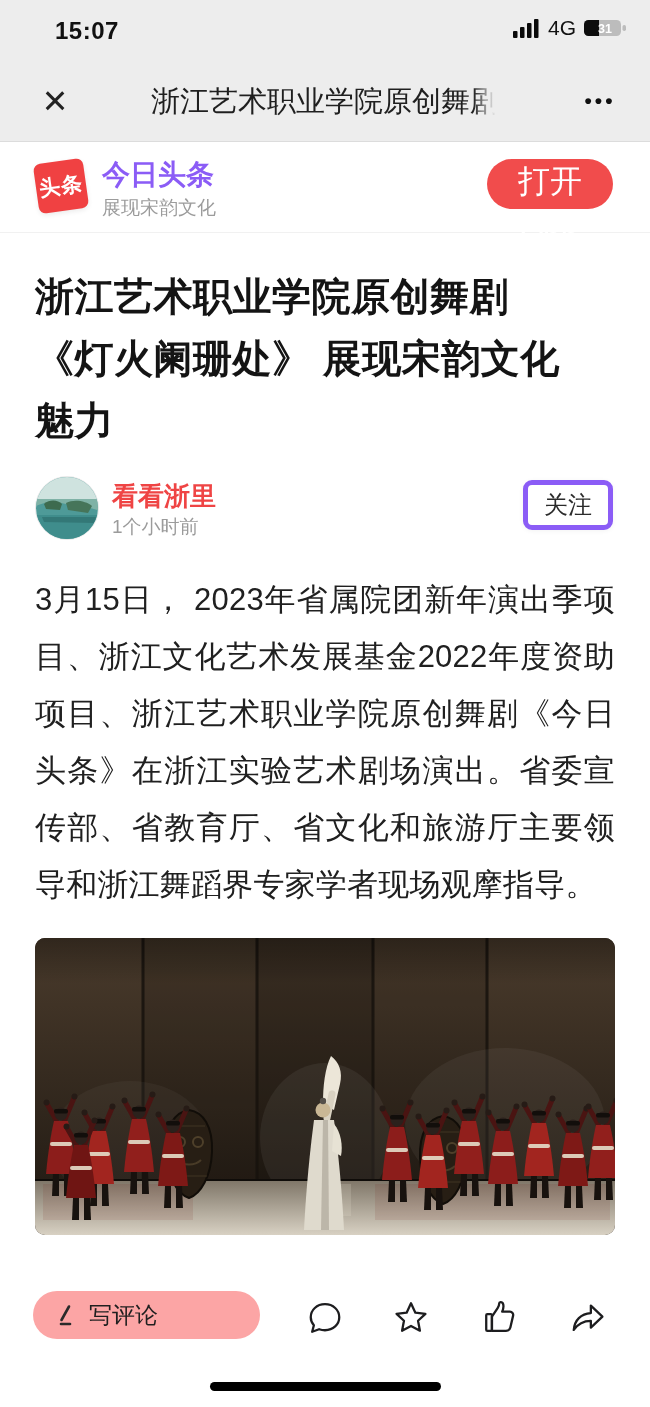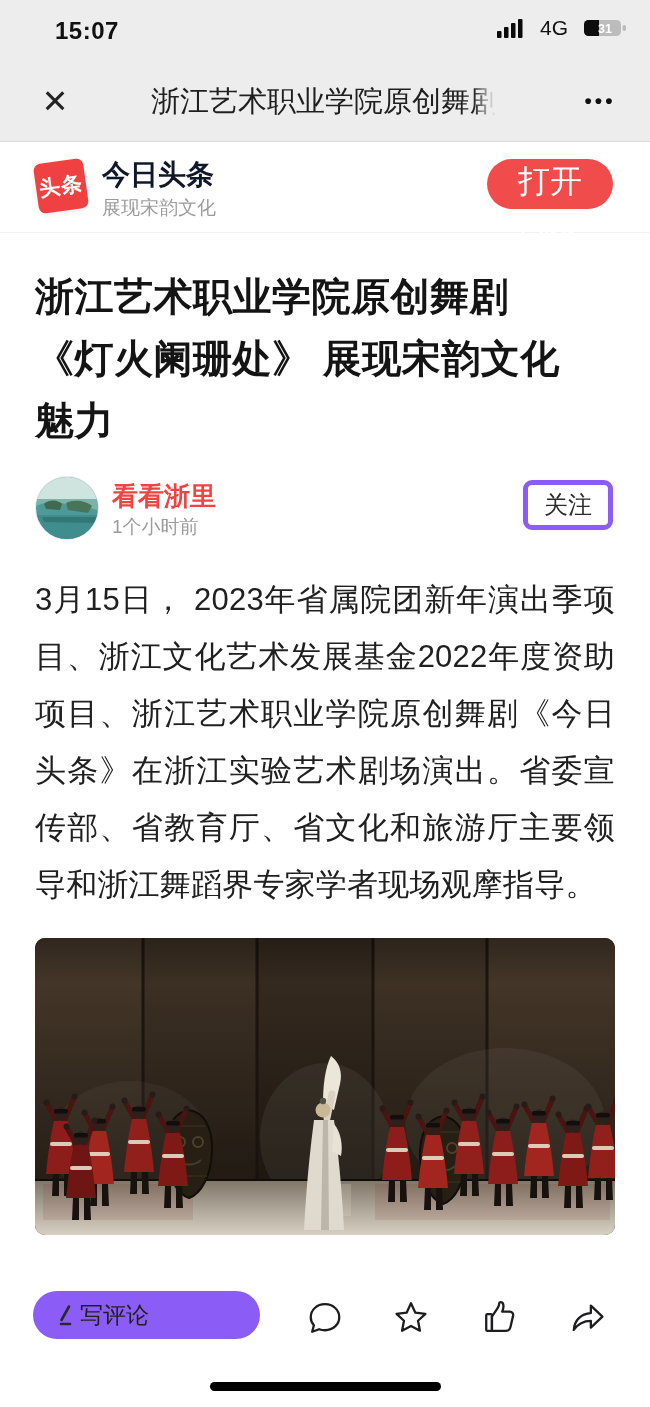--- a/index.html
+++ b/index.html
@@ -3,58 +3,58 @@
 <meta charset="utf-8">
 <style>
   html,body{margin:0;padding:0;background:#fff;}
   #phone{position:relative;width:650px;height:1407px;background:#ffffff;overflow:hidden;
          font-family:"Liberation Sans","DejaVu Sans",sans-serif;color:#1a1a1a;}
 
   
   .chrome{position:absolute;top:0;left:0;width:650px;height:142px;background:#ededed;border-bottom:1px solid #dcdcdc;box-sizing:border-box;}
   .statusbar{position:absolute;top:0;left:0;width:650px;height:62px;}
   .time{position:absolute;left:55px;top:17px;font-size:24px;font-weight:bold;letter-spacing:.5px;color:#111;}
-  .status-right{position:absolute;right:22px;top:16px;display:flex;align-items:center;gap:16px;}
+  .status-right{position:absolute;right:22px;top:16px;display:flex;align-items:center;gap:8px;}
   .net{font-size:21px;color:#111;}
   .navbar{position:absolute;top:62px;left:0;width:650px;height:79px;}
   .nav-close{position:absolute;left:32px;top:14px;width:46px;height:50px;font-size:42px;font-weight:300;color:#222;
              line-height:46px;text-align:center;background:none;border:none;padding:0;}
   .nav-title-wrap{position:absolute;left:0;right:0;top:0;height:79px;display:flex;justify-content:center;align-items:center;pointer-events:none;}
   .nav-title{position:relative;font-size:29px;color:#1f1f1f;white-space:nowrap;}
   .nav-title .fade{position:absolute;right:-4px;top:-4px;bottom:-4px;width:30px;
                    background:linear-gradient(90deg,rgba(237,237,237,0),#ededed 75%);}
   .nav-more{position:absolute;right:22px;top:14px;width:56px;height:50px;font-size:21px;font-weight:bold;letter-spacing:3px;
             color:#111;line-height:50px;text-align:center;background:none;border:none;padding:0;}
 
   
   .tt{position:absolute;top:142px;left:0;width:650px;height:91px;background:#fff;border-bottom:1px solid #f1f1f1;box-sizing:border-box;}
   .tt-logo{position:absolute;left:36px;top:19px;width:50px;height:50px;background:#f04142;border-radius:7px;
            transform:rotate(-8deg);display:flex;align-items:center;justify-content:center;
            color:#fff;font-weight:bold;font-size:21px;letter-spacing:1px;box-shadow:0 2px 5px rgba(0,0,0,.08);}
-  .tt-name{position:absolute;left:102px;top:14px;font-size:28px;font-weight:bold;color:#0f172a;}
+  .tt-name{position:absolute;left:102px;top:14px;font-size:28px;font-weight:bold;color:#8b5cf6;}
   .tt-slogan{position:absolute;left:102px;top:53px;font-size:19px;color:#9c9c9c;}
   .tt-open{position:absolute;right:37px;top:17px;width:126px;height:50px;border:none;border-radius:25px;
            background:#f14c4c;color:#fff;font-size:32px;font-family:inherit;}
 
   
   .article{position:absolute;top:233px;left:0;width:650px;padding:0 35px;box-sizing:border-box;background:#fff;}
   .a-title{margin-top:33px;font-size:39px;font-weight:bold;line-height:62px;color:#141414;letter-spacing:.5px;}
   .author{position:relative;margin-top:24px;height:64px;}
   .avatar{position:absolute;left:0;top:0;width:64px;height:64px;border-radius:50%;overflow:hidden;border:1px solid #e8e8e8;box-sizing:border-box;}
   .author-name{position:absolute;left:77px;top:3px;font-size:26px;font-weight:bold;color:#ef4444;}
   .author-time{position:absolute;left:77px;top:38px;font-size:19px;color:#9b9b9b;}
   .follow{position:absolute;right:2px;top:4px;width:90px;height:50px;background:#fff;border:5px solid #8b5cf6;border-radius:9px;
           font-size:24px;color:#2b2b2b;font-family:inherit;box-shadow:0 1px 5px rgba(0,0,0,.05);}
   .a-body{margin-top:31px;font-size:31px;line-height:57px;color:#202020;text-align:justify;letter-spacing:.2px;}
   .a-figure{margin:25px 0 0 0;width:580px;height:297px;border-radius:10px;overflow:hidden;background:#32281f;}
 
   
   .bottombar{position:absolute;top:1280px;left:0;width:650px;height:76px;background:#fff;}
-  .comment-pill{position:absolute;left:33px;top:11px;width:227px;height:48px;border-radius:24px;background:#8b5cf6;
-                border:none;display:flex;align-items:center;padding:0 0 0 20px;box-sizing:border-box;gap:1px;font-family:inherit;}
+  .comment-pill{position:absolute;left:33px;top:11px;width:227px;height:48px;border-radius:24px;background:#fca5a5;
+                border:none;display:flex;align-items:center;padding:0 0 0 20px;box-sizing:border-box;gap:10px;font-family:inherit;}
   .comment-pill span{font-size:23px;color:#1f1f1f;}
   .act{position:absolute;top:19px;width:38px;height:38px;background:none;border:none;padding:0;}
   .act.comment{left:306px;} .act.favorite{left:392px;} .act.like{left:481px;} .act.share{left:569px;}
 
   .home-indicator{position:absolute;left:210px;top:1382px;width:231px;height:9px;border-radius:5px;background:#000;}
 </style>
 </head>
 <body>
 
 <div id="phone">

